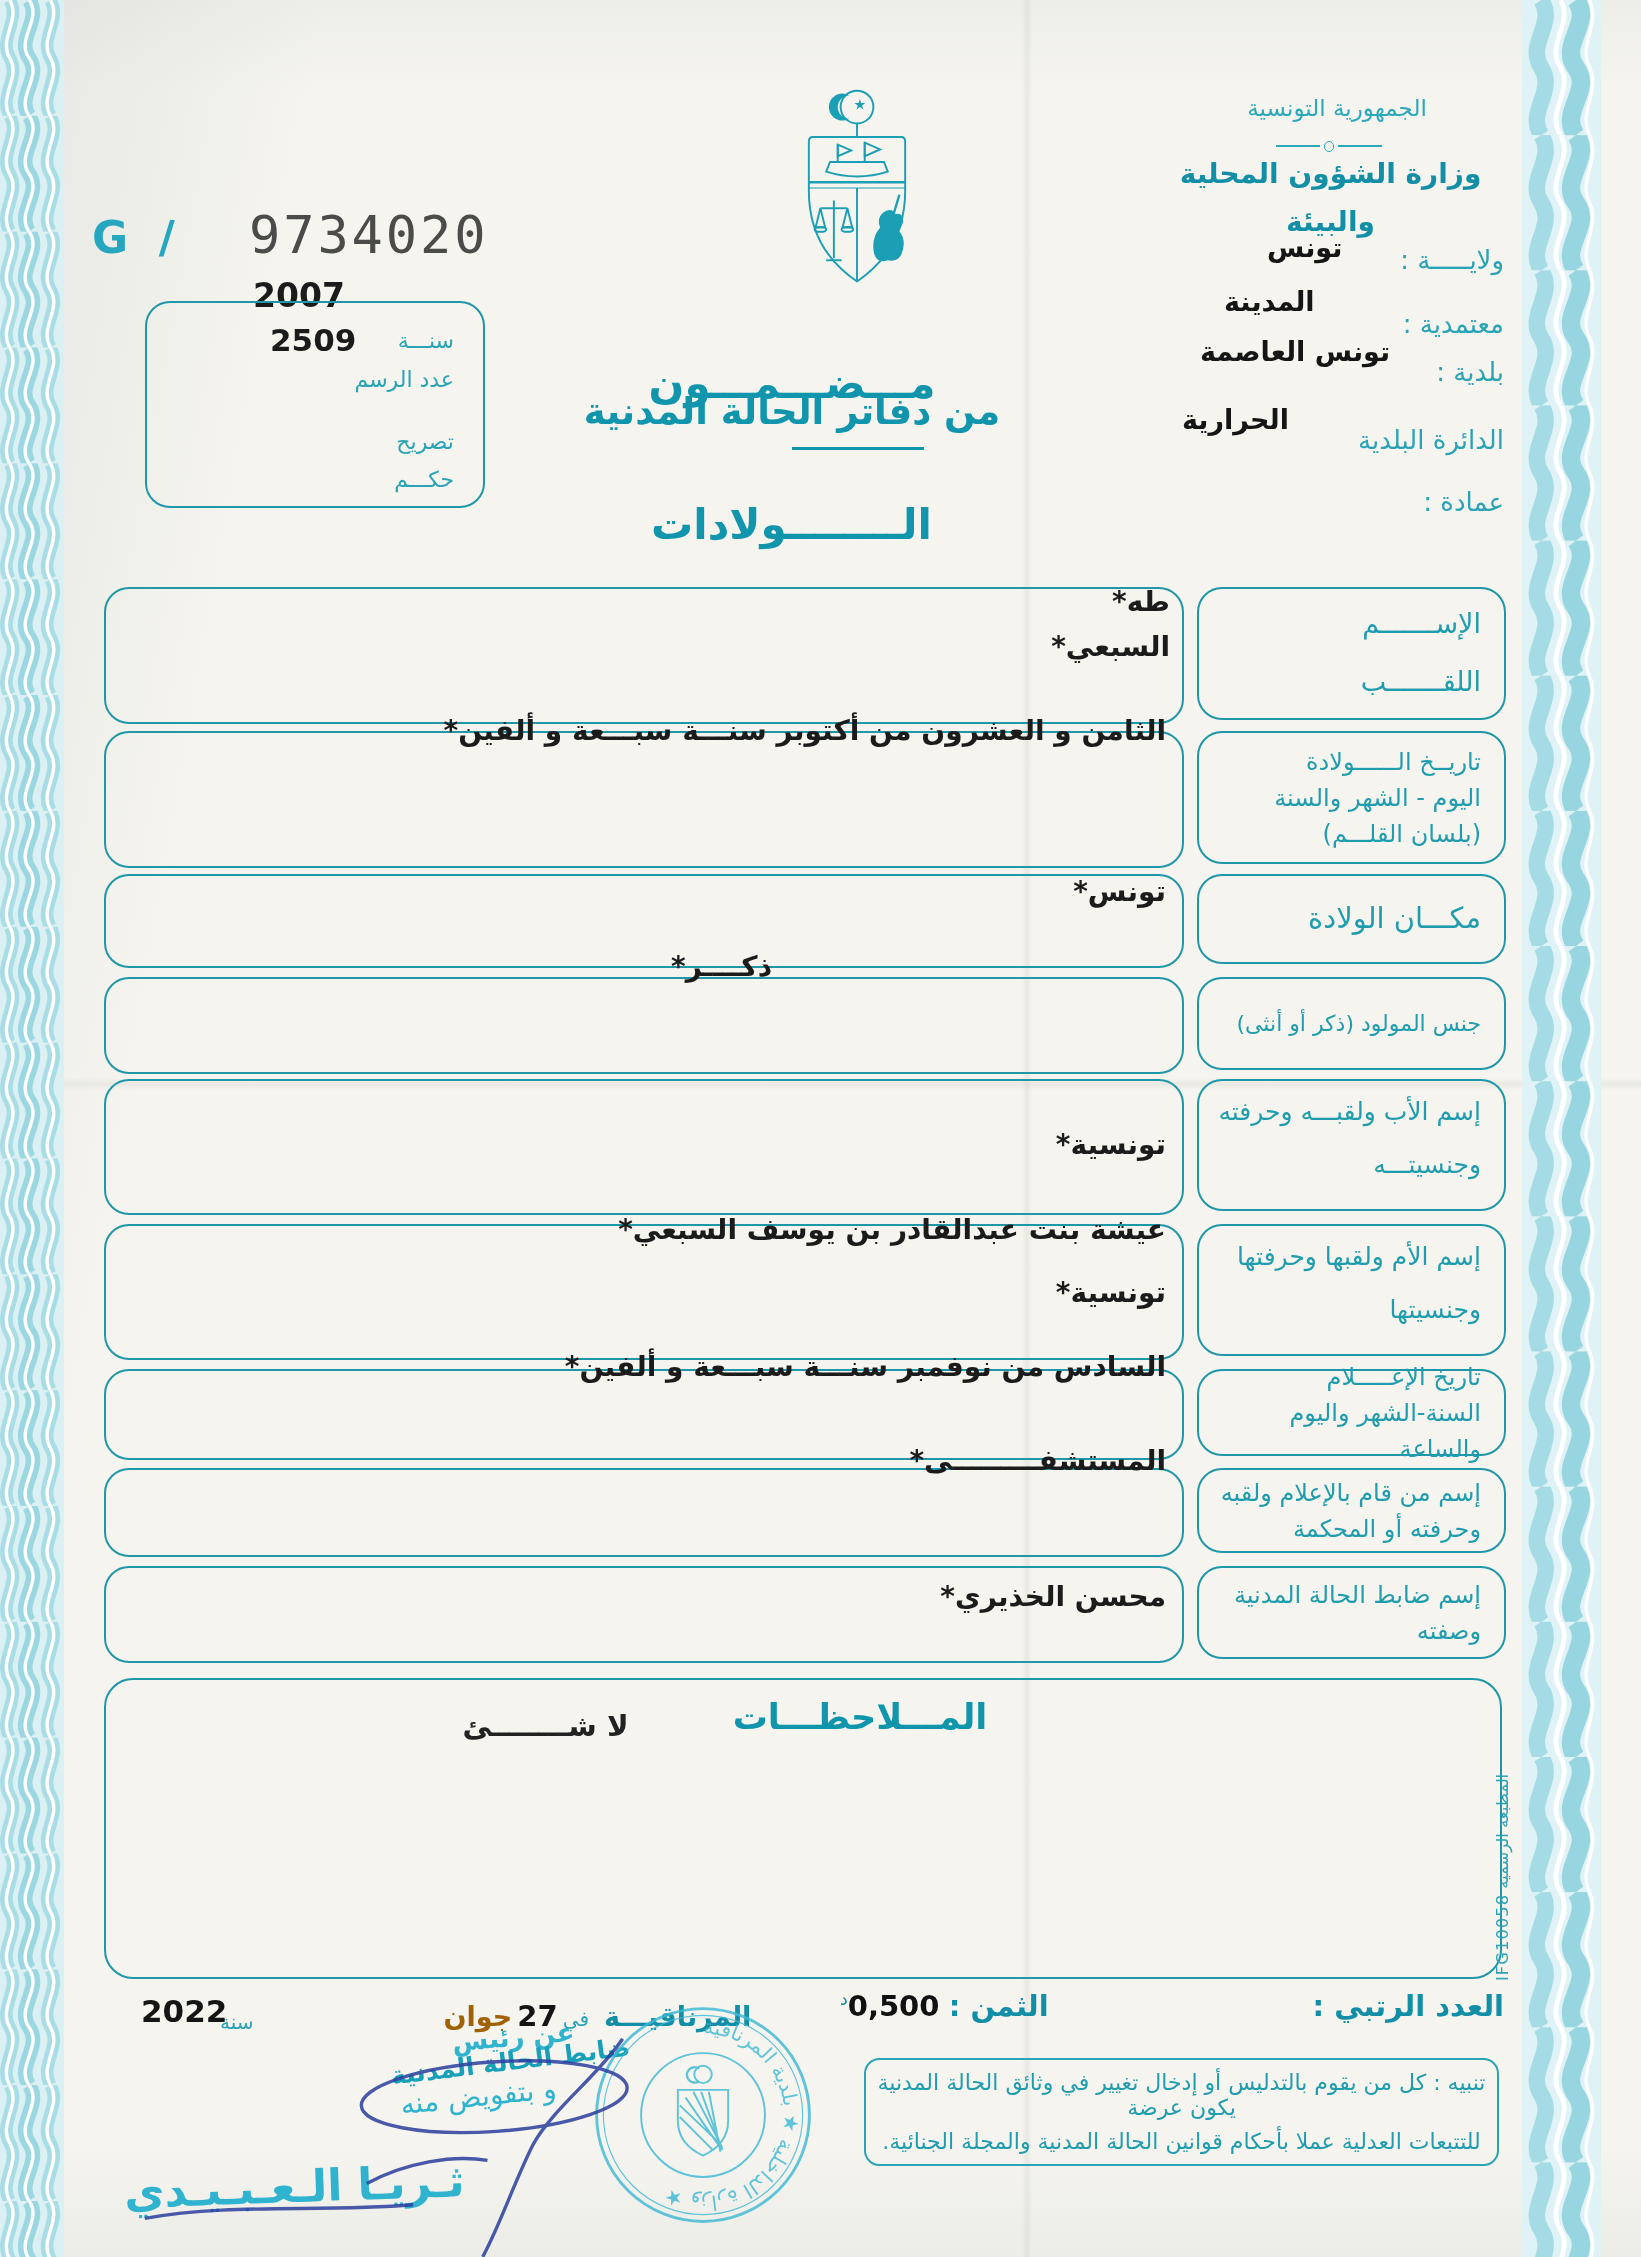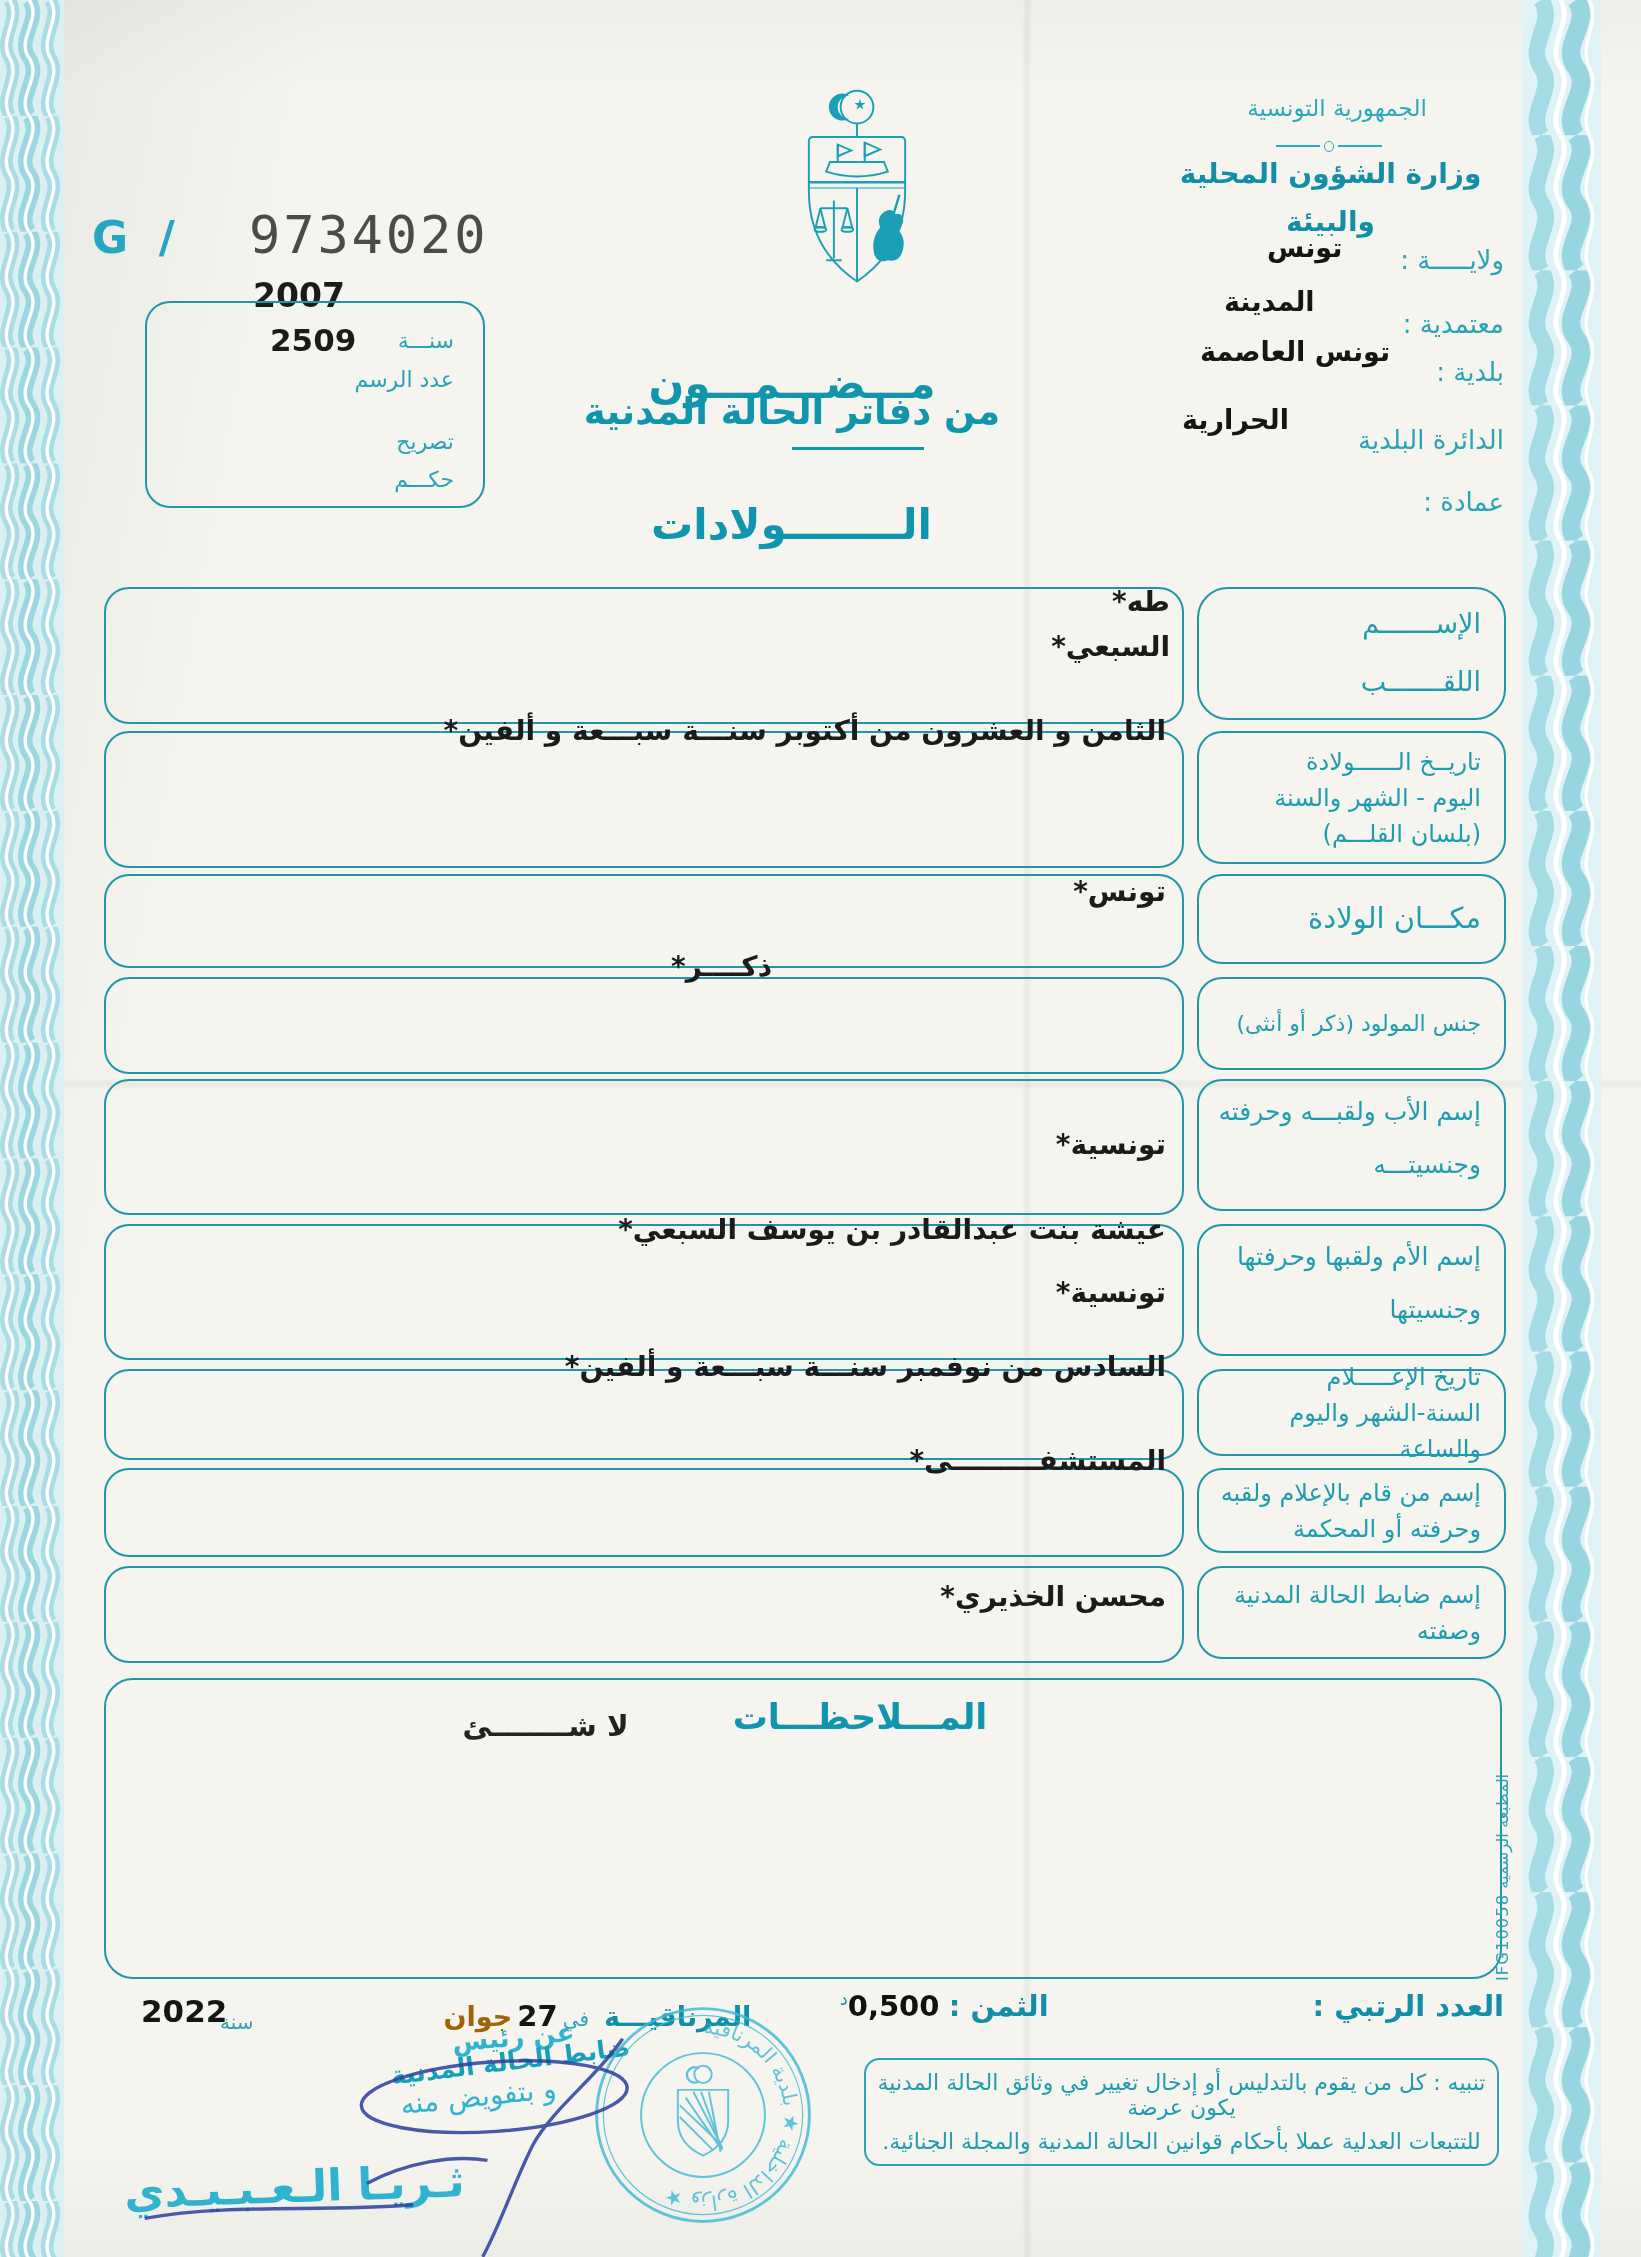--- a/index.html
+++ b/index.html
@@ -49,21 +49,21 @@
   
   .vbox{position:absolute;left:104px;width:1076px;border:2.4px solid #1f97a9;border-radius:25px;z-index:2;}
   .lbox{position:absolute;left:1197px;width:309px;border:2.4px solid #1f97a9;border-radius:25px;z-index:2;
         color:#1f9cae;display:flex;flex-direction:column;justify-content:center;
         padding:5.8px 23px 5.8px 9.7px;box-sizing:border-box;text-align:right;direction:rtl;line-height:1.5;}
   .lbox span{display:block;}
   .rv{position:absolute;z-index:3;font-size:28px;font-weight:bold;color:#1b1b1b;direction:rtl;white-space:nowrap;}
   .b1{top:587px;height:133px}.b2{top:731px;height:133px}.b3{top:874px;height:90px}
   .b4{top:977px;height:93px}.b5{top:1079px;height:132px}.b6{top:1224px;height:132px}
   .b7{top:1369px;height:87px}.b8{top:1468px;height:85px}.b9{top:1566px;height:93px}
-  .l1{font-size:27px;justify-content:space-between;padding-top:15.4px;padding-bottom:15.4px;border-radius:31px;}
+  .l1{font-size:27px;justify-content:space-between;padding-top:15.4px;padding-bottom:15.4px;}
   .l2{font-size:24px}.l3{font-size:29px}.l4{font-size:22px}
   .l5,.l6{font-size:25px;justify-content:space-between;padding-top:11.6px;padding-bottom:26px;}
   .l7,.l8,.l9{font-size:24px}
   .rv11{right:471px;top:585px}.rv12{right:471px;top:630px}
   .rv21{right:475px;top:714px}
   .rv31{right:475px;top:875px}
   .rv41{right:869px;top:950px}
   .rv51{right:475px;top:1068px}.rv52{right:475px;top:1128px}
   .rv61{right:475px;top:1213px}.rv62{right:475px;top:1276px}
   .rv71{right:475px;top:1350px}

